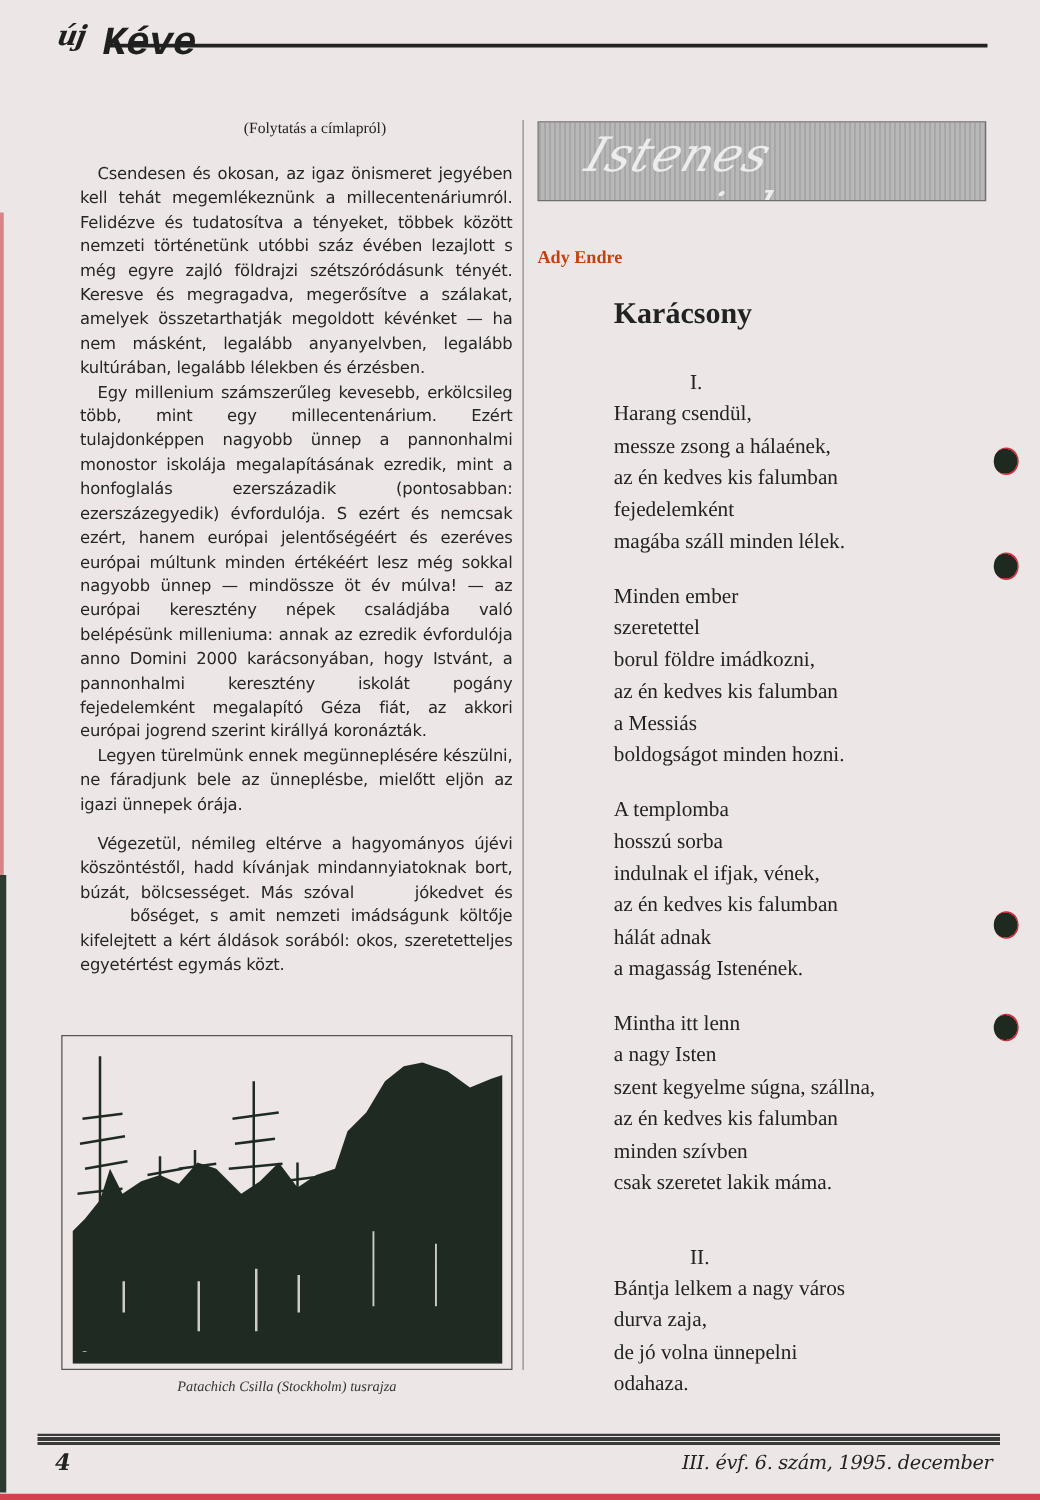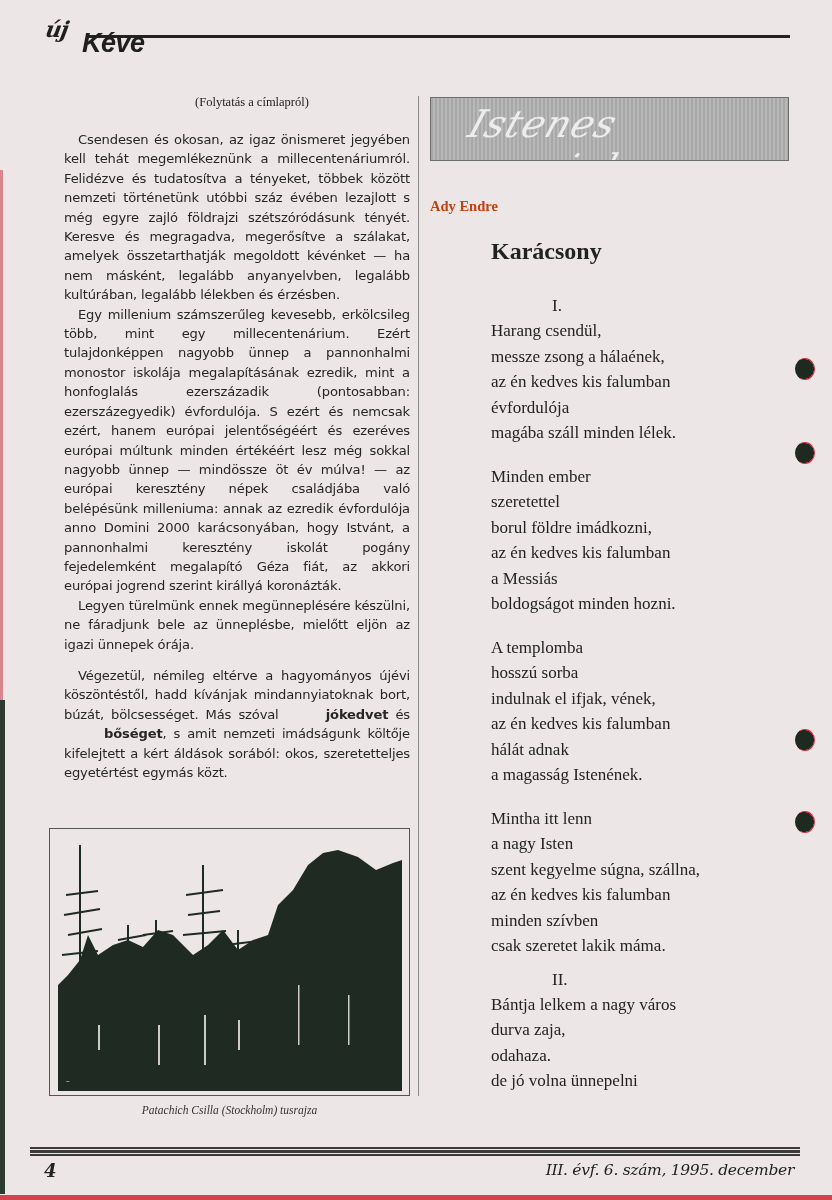--- a/index.html
+++ b/index.html
@@ -22,38 +22,38 @@
     background: #d2424f;
   }
   
   .masthead { position: absolute; left: 46px; top: 14px; width: 744px; height: 60px; }
   .mast-uj {
     position: absolute; left: 0; top: 2px;
     font-family: "DejaVu Serif", serif; font-style: italic; font-weight: bold;
     font-size: 22px; color: #1f1f1f; letter-spacing: -1px; transform: skewX(-10deg);
   }
   .mast-keve {
-    position: absolute; left: 36px; top: 14px;
-    font-family: Liberation Sans, sans-serif; font-style: italic; font-weight: bold;
-    font-size: 27px; color: #1f1f1f; letter-spacing: -0.5px;
+    position: absolute; left: 36px; top: 2px;
+    font-family: Liberation Mono, monospace; font-style: italic; font-weight: bold;
+    font-size: 32px; color: #1f1f1f; letter-spacing: -0.5px;
   }
   .mast-rule { position: absolute; left: 42px; top: 21px; width: 702px; height: 3px; background: #222; }
 
   
   .left-col { position: absolute; left: 64px; top: 95px; width: 346px; }
   .continued {
     text-align: center; font-size: 12.5px; margin: 0 0 20px 0; padding-left: 30px;
   }
   .article p {
     margin: 0; font-family: "DejaVu Sans", sans-serif; font-size: 13.1px;
     line-height: 19.4px; text-align: justify; text-indent: 14px; color: #262626;
     letter-spacing: -0.15px;
   }
   .article p.gap { margin-top: 12px; }
-  .article b { font-weight: bold; padding-left: 40px; }
+  .article b { font-weight: normal; padding-left: 40px; }
 
   .col-divider { position: absolute; left: 418px; top: 96px; width: 1px; height: 1000px; background: #8a8a8a; }
 
   
   .illus-frame {
     position: absolute; left: 49px; top: 828px; width: 361px; height: 268px;
     border: 1px solid #555; box-sizing: border-box; background: #ece7e6;
   }
   .illus-frame svg { position: absolute; left: 8px; top: 6px; }
   .caption {
@@ -72,21 +72,21 @@
     position: absolute; left: 32px; top: 4px;
     font-family: "DejaVu Serif", serif; font-style: italic; font-size: 38px;
     color: #ededed; letter-spacing: 1px; transform: skewX(-18deg); font-weight: normal;
   }
   .author { position: absolute; left: 430px; top: 198px; font-weight: bold; font-size: 14.5px; color: #c2410c; }
   .poem-title { position: absolute; left: 491px; top: 238px; font-weight: bold; font-size: 24px; color: #222; }
   .poem { position: absolute; left: 491px; top: 293px; width: 300px; }
   .poem .part-num { font-size: 17px; line-height: 25px; padding-left: 61px; }
   .poem .line { font-size: 17px; line-height: 25.5px; white-space: nowrap; }
   .poem .stanza { margin-bottom: 18px; }
-  .poem .stanza.last-before-part { margin-bottom: 8px; }
+  .poem .stanza.last-before-part { margin-bottom: 34px; }
 
   
   .hole {
     position: absolute; left: 795px; width: 20px; height: 22px; border-radius: 50%;
     background: radial-gradient(circle at 45% 50%, #1e2a20 0 62%, #c7303f 63% 100%);
   }
 
   
   .footer-rule {
     position: absolute; left: 30px; top: 1147px; width: 770px; height: 9px;
@@ -166,21 +166,21 @@
 
 <div class="author">Ady Endre</div>
 <h1 class="poem-title" style="margin:0">Karácsony</h1>
 
 <section class="poem">
   <div class="part-num">I.</div>
   <div class="stanza">
     <div class="line">Harang csendül,</div>
     <div class="line">messze zsong a hálaének,</div>
     <div class="line">az én kedves kis falumban</div>
-    <div class="line">évfordulója</div>
+    <div class="line">fejedelemként</div>
     <div class="line">magába száll minden lélek.</div>
   </div>
   <div class="stanza">
     <div class="line">Minden ember</div>
     <div class="line">szeretettel</div>
     <div class="line">borul földre imádkozni,</div>
     <div class="line">az én kedves kis falumban</div>
     <div class="line">a Messiás</div>
     <div class="line">boldogságot minden hozni.</div>
   </div>
@@ -197,22 +197,22 @@
     <div class="line">a nagy Isten</div>
     <div class="line">szent kegyelme súgna, szállna,</div>
     <div class="line">az én kedves kis falumban</div>
     <div class="line">minden szívben</div>
     <div class="line">csak szeretet lakik máma.</div>
   </div>
   <div class="part-num">II.</div>
   <div class="stanza">
     <div class="line">Bántja lelkem a nagy város</div>
     <div class="line">durva zaja,</div>
+    <div class="line">de jó volna ünnepelni</div>
     <div class="line">odahaza.</div>
-    <div class="line">de jó volna ünnepelni</div>
   </div>
 </section>
 
 <div class="hole" style="top:358px"></div>
 <div class="hole" style="top:442px"></div>
 <div class="hole" style="top:729px"></div>
 <div class="hole" style="top:811px"></div>
 
 <div class="footer-rule"></div>
 <div class="page-number">4</div>

